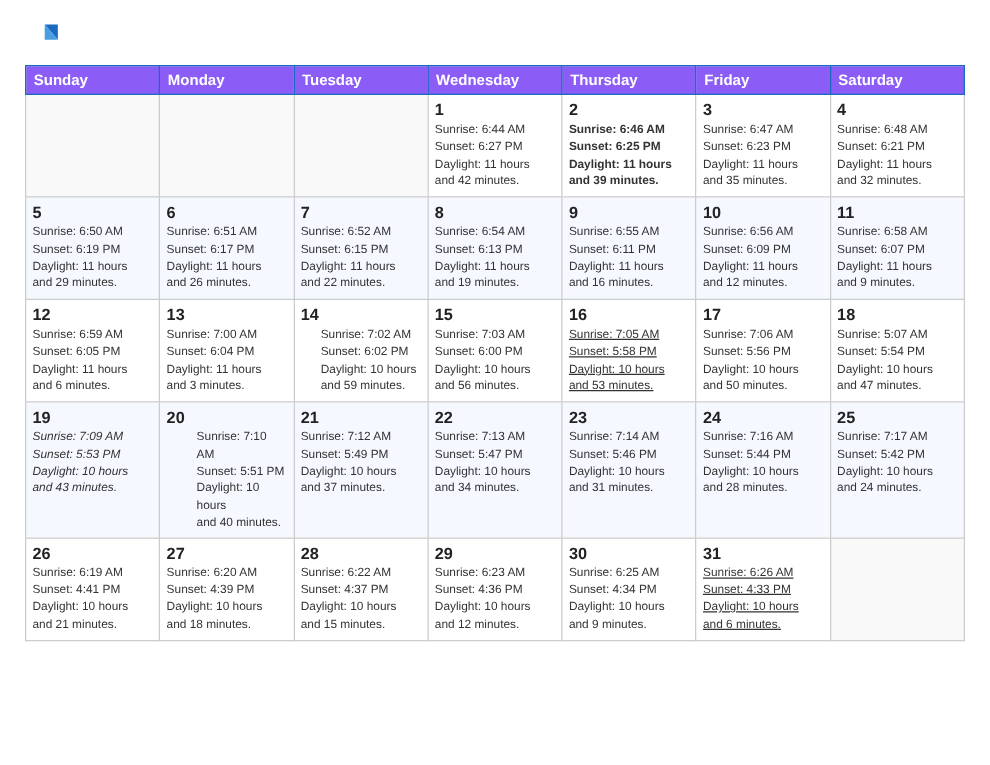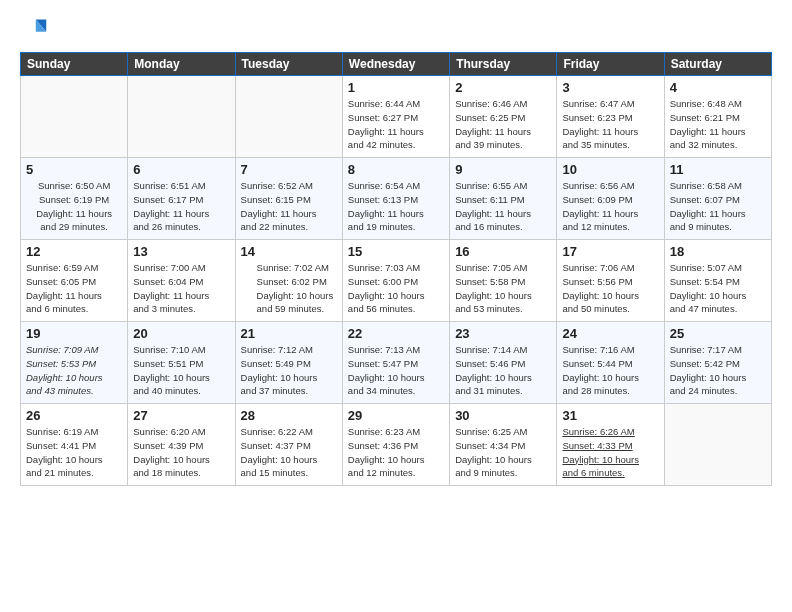--- a/index.html
+++ b/index.html
@@ -58,21 +58,21 @@
     .location {
       font-size: 14px;
       color: #444;
     }
     .calendar {
       width: 100%;
       border-collapse: collapse;
       table-layout: fixed;
     }
     .calendar th {
-      background: #404040;
+      background: #8b5cf6;
       color: white;
       text-align: left;
       padding: 4px 6px;
       font-size: 12px;
       font-weight: bold;
       border: 1px solid #1a6abf;
     }
     .calendar td {
       border: 1px solid #ccc;
       vertical-align: top;
@@ -143,21 +143,21 @@
           <td class="empty"></td>
           <td>
             <span class="day-num">1</span>
             <div class="day-info" style="white-space: pre-line;">Sunrise: 6:44 AM
 Sunset: 6:27 PM
 Daylight: 11 hours
 and 42 minutes.</div>
           </td>
           <td>
             <span class="day-num">2</span>
-            <div class="day-info" style="white-space: pre-line;">Sunrise: 6:46 AM
+            <div class="day-info" style="white-space: pre-line; font-weight: bold;">Sunrise: 6:46 AM
 Sunset: 6:25 PM
 Daylight: 11 hours
 and 39 minutes.</div>
           </td>
           <td>
             <span class="day-num">3</span>
             <div class="day-info" style="white-space: pre-line;">Sunrise: 6:47 AM
 Sunset: 6:23 PM
 Daylight: 11 hours
 and 35 minutes.</div>
@@ -166,21 +166,21 @@
             <span class="day-num">4</span>
             <div class="day-info" style="white-space: pre-line;">Sunrise: 6:48 AM
 Sunset: 6:21 PM
 Daylight: 11 hours
 and 32 minutes.</div>
           </td>
         </tr>
         <tr>
           <td>
             <span class="day-num">5</span>
-            <div class="day-info" style="white-space: pre-line; text-align: center;">Sunrise: 6:50 AM
+            <div class="day-info" style="white-space: pre-line;">Sunrise: 6:50 AM
 Sunset: 6:19 PM
 Daylight: 11 hours
 and 29 minutes.</div>
           </td>
           <td>
             <span class="day-num">6</span>
             <div class="day-info" style="white-space: pre-line;">Sunrise: 6:51 AM
 Sunset: 6:17 PM
 Daylight: 11 hours
 and 26 minutes.</div>
@@ -245,21 +245,21 @@
           </td>
           <td>
             <span class="day-num">15</span>
             <div class="day-info" style="white-space: pre-line;">Sunrise: 7:03 AM
 Sunset: 6:00 PM
 Daylight: 10 hours
 and 56 minutes.</div>
           </td>
           <td>
             <span class="day-num">16</span>
-            <div class="day-info" style="white-space: pre-line;">Sunrise: 7:05 AM
+            <div class="day-info" style="white-space: pre-line; text-decoration: underline;">Sunrise: 7:05 AM
 Sunset: 5:58 PM
 Daylight: 10 hours
 and 53 minutes.</div>
           </td>
           <td>
             <span class="day-num">17</span>
             <div class="day-info" style="white-space: pre-line;">Sunrise: 7:06 AM
 Sunset: 5:56 PM
 Daylight: 10 hours
 and 50 minutes.</div>
@@ -275,21 +275,21 @@
         <tr>
           <td>
             <span class="day-num">19</span>
             <div class="day-info" style="white-space: pre-line; font-style: italic;">Sunrise: 7:09 AM
 Sunset: 5:53 PM
 Daylight: 10 hours
 and 43 minutes.</div>
           </td>
           <td>
             <span class="day-num">20</span>
-            <div class="day-info" style="white-space: pre-line;">Sunrise: 7:10 AM
+            <div class="day-info" style="white-space: pre-line; margin-left: 24px;">Sunrise: 7:10 AM
 Sunset: 5:51 PM
 Daylight: 10 hours
 and 40 minutes.</div>
           </td>
           <td>
             <span class="day-num">21</span>
             <div class="day-info" style="white-space: pre-line;">Sunrise: 7:12 AM
 Sunset: 5:49 PM
 Daylight: 10 hours
 and 37 minutes.</div>

